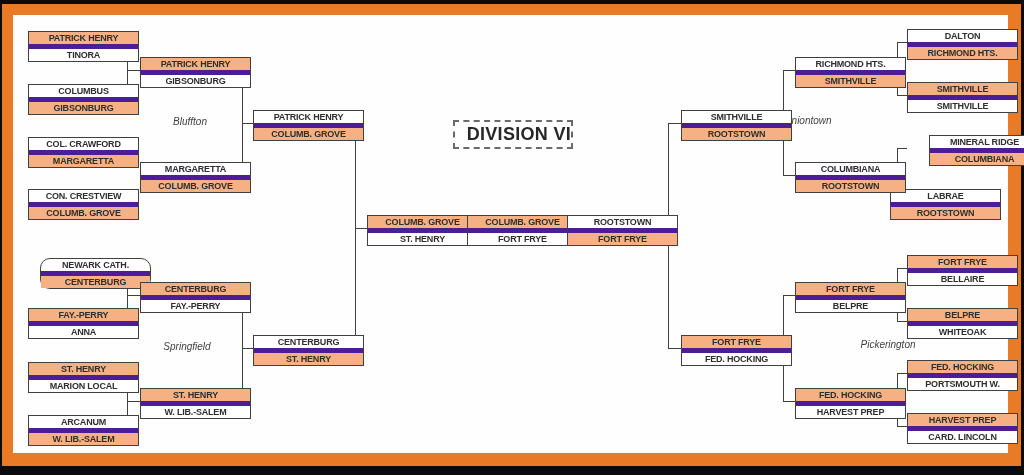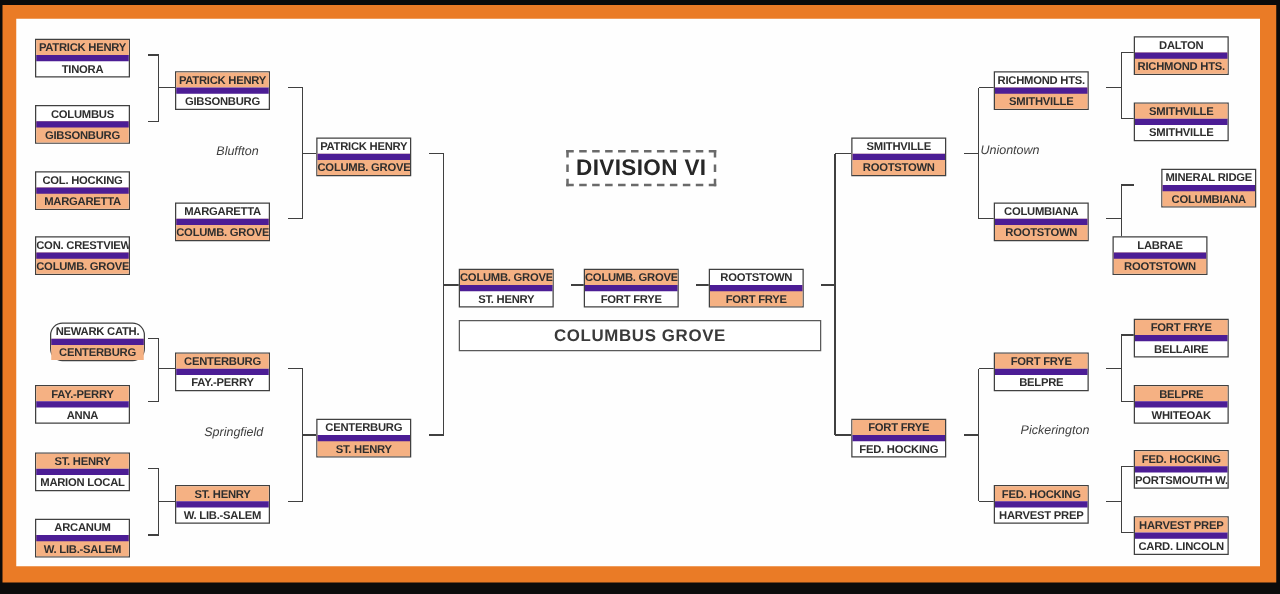--- a/index.html
+++ b/index.html
@@ -1,37 +1,37 @@
 <!DOCTYPE html>
 <html style="--frame: #EA7B26; --winner: #F5B183; --text: #2E2E2E;"><head>
 <meta charset="utf-8">
 <style>
   html,body{margin:0;padding:0;background:#000;}
   body{width:1024px;height:475px;overflow:hidden;font-family:"Liberation Sans",sans-serif;}
   #stage{position:relative;width:1024px;height:475px;background:#0b0b0b;}
   .frame{position:absolute;left:2px;top:4px;width:1019px;height:462px;background:var(--frame,#EA7B26);}
   .canvas{position:absolute;left:13px;top:15px;width:995px;height:438px;background:#fefefe;}
   #lines{position:absolute;left:0;top:0;width:1024px;height:475px;z-index:2;}
-  .box{position:absolute;width:76px;box-sizing:border-box;border:1px solid #404040;background:#fff;z-index:3;}
+  .box{position:absolute;width:111px;box-sizing:border-box;border:1px solid #404040;background:#fff;z-index:3;}
   .row{height:12px;line-height:12px;font-size:9px;font-weight:700;text-align:center;
        color:var(--text,#2e2e2e);letter-spacing:-0.2px;white-space:nowrap;overflow:hidden;}
   .row + .row{border-top:5px solid #4c1d95;}
   .row.winner{background:var(--winner,#F5B183);}
   .title-box{position:absolute;left:453px;top:120px;width:120px;height:29px;border:2px dashed #6a6a6a;
-       box-sizing:border-box;display:flex;align-items:center;justify-content:center;background:#fff;z-index:3;
+       box-sizing:border-box;display:flex;align-items:center;justify-content:flex-end;background:#fff;z-index:3;
        font-weight:700;font-size:18px;color:#272727;letter-spacing:.3px;}
   .champion-box{position:absolute;left:367px;top:256px;width:290px;height:25px;border:1px solid #595959;
        box-sizing:border-box;display:flex;align-items:center;justify-content:center;background:#fff;z-index:3;
        font-weight:700;font-size:13.5px;color:#3a3a3a;letter-spacing:.5px;}
   .site{position:absolute;font-style:italic;font-weight:400;font-size:10px;color:#3f3f3f;
        transform:translateX(-50%);z-index:3;white-space:nowrap;}
   .site-bluffton{left:190px;top:116px;}
   .site-springfield{left:187px;top:341px;}
   .site-uniontown{left:808px;top:115px;text-align:center;}
-  .site-pickerington{left:844px;top:339px;}
+  .site-pickerington{left:888px;top:339px;}
 </style>
 </head>
 <body>
 
 <div id="stage">
   <div class="frame"></div>
   <div class="canvas"></div>
 
   <svg id="lines" viewBox="0 0 1024 475" shape-rendering="crispEdges">
     <path fill="none" stroke="#404040" stroke-width="1" d="
@@ -53,39 +53,36 @@
 
   <div class="title-box">
     <span>DIVISION VI</span>
   </div>
 
   <div class="site site-bluffton">Bluffton</div>
   <div class="site site-springfield">Springfield</div>
   <div class="site site-uniontown">Uniontown</div>
   <div class="site site-pickerington">Pickerington</div>
 
-  <div class="champion-box">
-    <span>COLUMBUS GROVE</span>
-  </div>
 
   <div id="boxes">
       <div class="box" style="left: 28px; top: 31px;">
         <div class="row winner">PATRICK HENRY</div>
         <div class="row">TINORA</div>
       </div>
       <div class="box" style="left: 28px; top: 84px;">
         <div class="row">COLUMBUS</div>
         <div class="row winner">GIBSONBURG</div>
       </div>
       <div class="box" style="left: 140px; top: 57px;">
         <div class="row winner">PATRICK HENRY</div>
         <div class="row">GIBSONBURG</div>
       </div>
       <div class="box" style="left: 28px; top: 137px;">
-        <div class="row">COL. HOCKING</div>
+        <div class="row">COL. CRAWFORD</div>
         <div class="row winner">MARGARETTA</div>
       </div>
       <div class="box" style="left: 28px; top: 189px;">
         <div class="row">CON. CRESTVIEW</div>
         <div class="row winner">COLUMB. GROVE</div>
       </div>
       <div class="box" style="left: 140px; top: 162px;">
         <div class="row">MARGARETTA</div>
         <div class="row winner">COLUMB. GROVE</div>
       </div>

